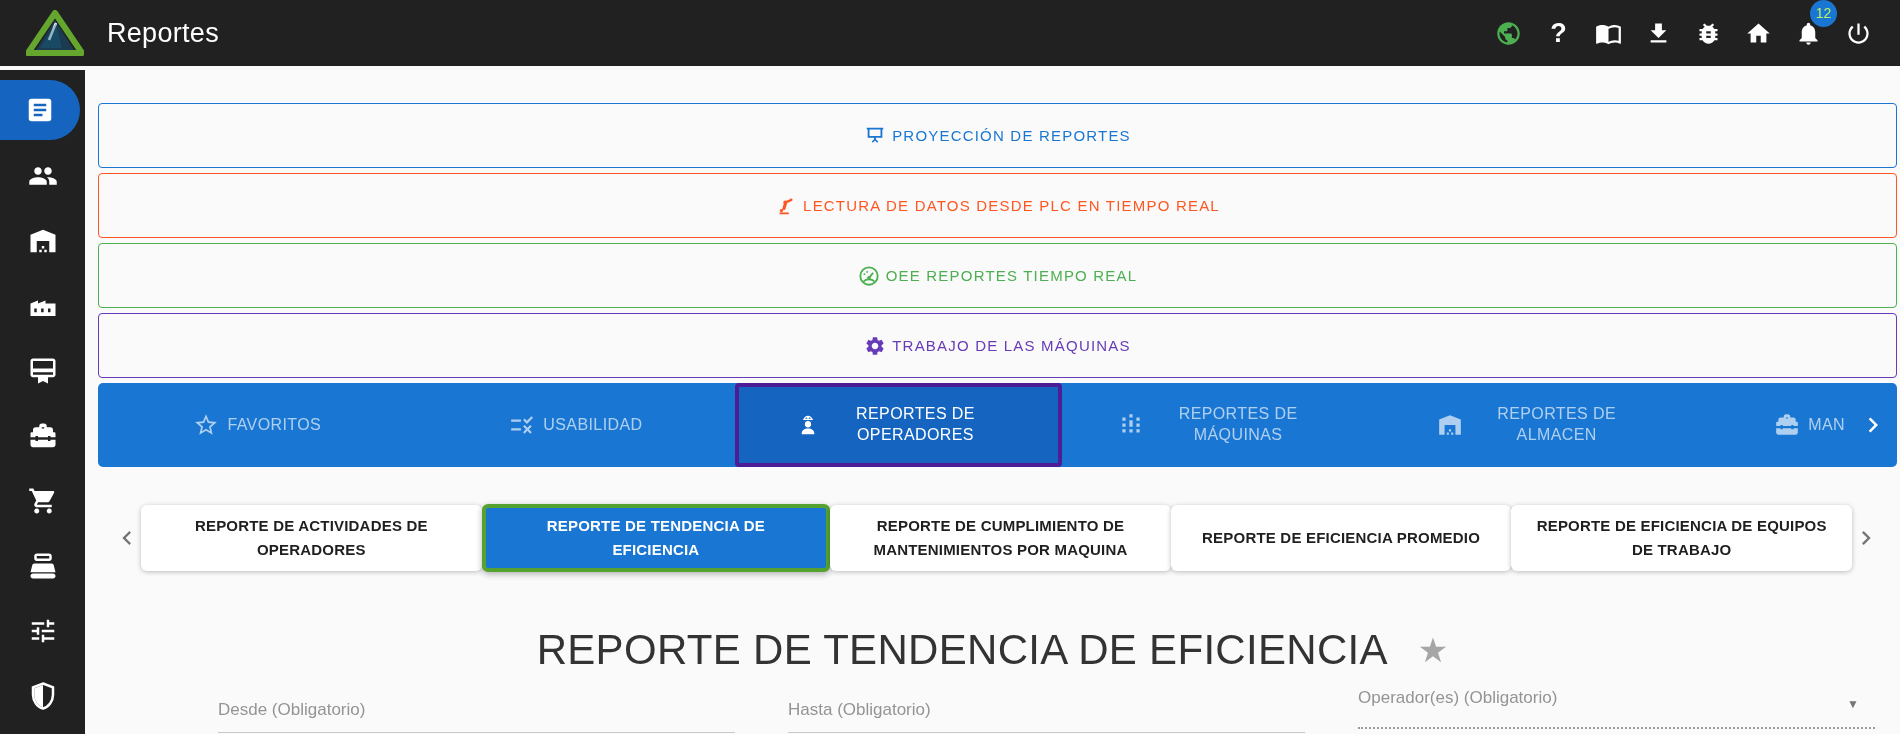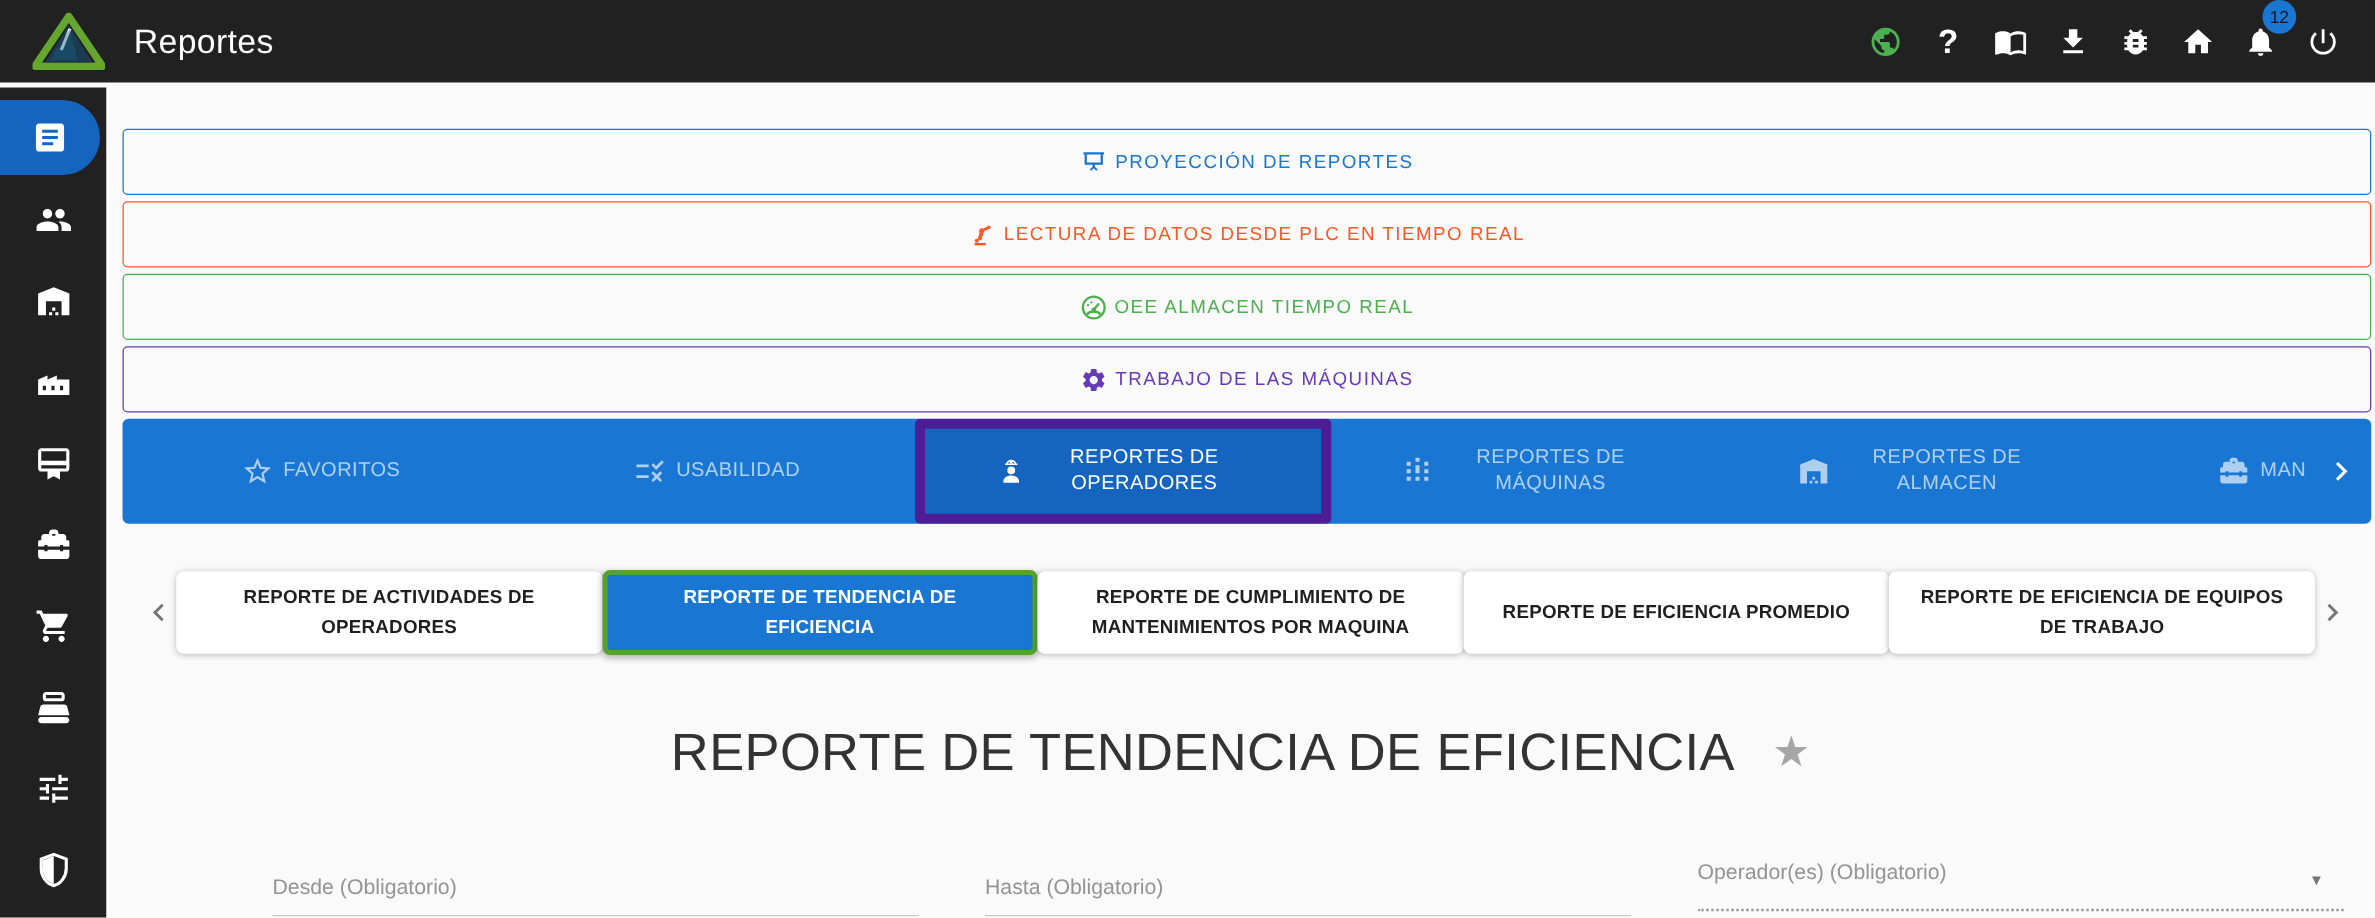--- a/index.html
+++ b/index.html
@@ -11,52 +11,52 @@
   .topbar{position:absolute;top:0;left:0;right:0;height:66px;background:#212121;
     display:flex;align-items:center;z-index:20;}
   .logo{margin-left:26px;width:58px;height:46px;flex:none;cursor:pointer;}
   .app-title{color:#ffffff;font-size:27px;font-weight:400;margin:0 0 0 23px;letter-spacing:.3px;}
   .topbar-icons{margin-left:auto;display:flex;align-items:center;gap:23px;padding-right:28px;}
   .tb-icon{width:27px;height:27px;color:#fff;background:none;border:none;padding:0;
     position:relative;cursor:pointer;font-family:inherit;}
   .tb-icon svg{width:27px;height:27px;}
   .tb-icon.globe{color:#4caf50;}
   .help-glyph{color:#fff;font-size:27px;font-weight:700;line-height:27px;}
-  .badge{position:absolute;top:-20px;right:-15px;background:#1976d2;color:#0f172a;
+  .badge{position:absolute;top:-20px;right:-15px;background:#1976d2;color:#bef264;
     min-width:27px;height:27px;border-radius:14px;font-size:14px;display:flex;
     align-items:center;justify-content:center;padding:0 4px;}
 
   
   .sidebar{position:absolute;top:70px;left:0;bottom:0;width:85px;background:#212121;
     padding-top:8px;z-index:10;}
   .side-item{height:65px;width:85px;display:flex;align-items:center;justify-content:center;
     color:#fff;cursor:pointer;}
   .side-item svg{width:30px;height:30px;}
   .side-item.active{width:80px;height:60px;margin:2px 0 3px;background:#1565c0;
     border-radius:0 30px 30px 0;}
 
   
   .content{position:absolute;left:85px;top:70px;right:0;bottom:0;background:#fafafa;}
 
   .quick-links{padding:33px 3px 0 13px;}
-  .banner{height:53px;border:1px solid var(--accent,#1976d2);border-radius:4px;
+  .banner{height:65px;border:1px solid var(--accent,#1976d2);border-radius:4px;
     color:var(--accent,#1976d2);display:flex;align-items:center;justify-content:center;
     gap:6px;margin-bottom:5px;font-size:15px;font-weight:500;letter-spacing:1.2px;
     background:#fafafa;cursor:pointer;}
   .banner svg{width:22px;height:22px;flex:none;}
 
   
   .tabbar{margin:0 3px 0 13px;height:84px;background:#1976d2;border-radius:5px;
     display:flex;align-items:stretch;color:rgba(255,255,255,.65);overflow:hidden;}
   .tab{flex:1 1 0;display:flex;align-items:center;justify-content:center;gap:8px;
     font-size:16px;font-weight:500;letter-spacing:.4px;text-align:center;cursor:pointer;
     padding:0 4px;line-height:1.3;text-transform:uppercase;}
   .tab svg{width:26px;height:26px;flex:none;}
   .tab .lbl{max-width:172px;}
-  .tab.selected{background:#1565c0;border:8px solid #4c1d95;border-radius:4px;color:#fff;}
+  .tab.selected{background:#1565c0;border:4px solid #4c1d95;border-radius:4px;color:#fff;}
   .tab.tab-man{flex:0 0 150px;justify-content:flex-end;}
   .tab-next{flex:0 0 48px;color:#fff;display:flex;align-items:center;justify-content:center;cursor:pointer;}
   .tab-next svg{width:30px;height:30px;}
 
   
   .report-tabs{margin-top:37px;padding:0 20px 4px 28px;display:flex;align-items:center;}
   .rt-chevron{flex:0 0 28px;color:#757575;background:none;border:none;padding:0;cursor:pointer;}
   .rt-chevron svg{width:28px;height:28px;}
   .chip{flex:1 1 0;background:#fff;border-radius:6px;box-shadow:0 1px 5px rgba(0,0,0,.25);
     min-height:66px;display:flex;align-items:center;justify-content:center;text-align:center;
@@ -211,21 +211,21 @@
     </div>
     <div class="banner" style="--accent: #4caf50;">
       <svg viewBox="0 0 24 24">
           <circle cx="12" cy="12" r="9.5" fill="none" stroke="currentColor" stroke-width="2"></circle>
           <path d="M12 14l4.5-5.5" stroke="currentColor" stroke-width="2" fill="none"></path>
           <circle cx="12" cy="14" r="2" fill="currentColor"></circle>
           <circle cx="7" cy="10" r="1" fill="currentColor"></circle>
           <circle cx="10" cy="7.5" r="1" fill="currentColor"></circle>
           <path d="M6 18c1.4-1.6 3.6-2.5 6-2.5s4.6.9 6 2.5" stroke="currentColor" stroke-width="2" fill="none"></path>
         </svg>
-      <span>OEE ALMACEN TIEMPO REAL</span>
+      <span>OEE REPORTES TIEMPO REAL</span>
     </div>
     <div class="banner" style="--accent: #673ab7;">
       <svg viewBox="0 0 24 24" fill="currentColor">
           <path d="M19.14 12.94c.04-.3.06-.61.06-.94 0-.32-.02-.64-.07-.94l2.03-1.58c.18-.14.23-.41.12-.61l-1.92-3.32c-.12-.22-.37-.29-.59-.22l-2.39.96c-.5-.38-1.03-.7-1.62-.94l-.36-2.54c-.04-.24-.24-.41-.48-.41h-3.84c-.24 0-.43.17-.47.41l-.36 2.54c-.59.24-1.13.57-1.62.94l-2.39-.96c-.22-.08-.47 0-.59.22L2.74 8.87c-.12.21-.08.47.12.61l2.03 1.58c-.05.3-.09.63-.09.94s.02.64.07.94l-2.03 1.58c-.18.14-.23.41-.12.61l1.92 3.32c.12.22.37.29.59.22l2.39-.96c.5.38 1.03.7 1.62.94l.36 2.54c.05.24.24.41.48.41h3.84c.24 0 .44-.17.47-.41l.36-2.54c.59-.24 1.13-.56 1.62-.94l2.39.96c.22.08.47 0 .59-.22l1.92-3.32c.12-.22.07-.47-.12-.61l-2.01-1.58zM12 15.6c-1.98 0-3.6-1.62-3.6-3.6s1.62-3.6 3.6-3.6 3.6 1.62 3.6 3.6-1.62 3.6-3.6 3.6z"></path>
         </svg>
       <span>TRABAJO DE LAS MÁQUINAS</span>
     </div>
   </div>
 
   <div class="tabbar">

